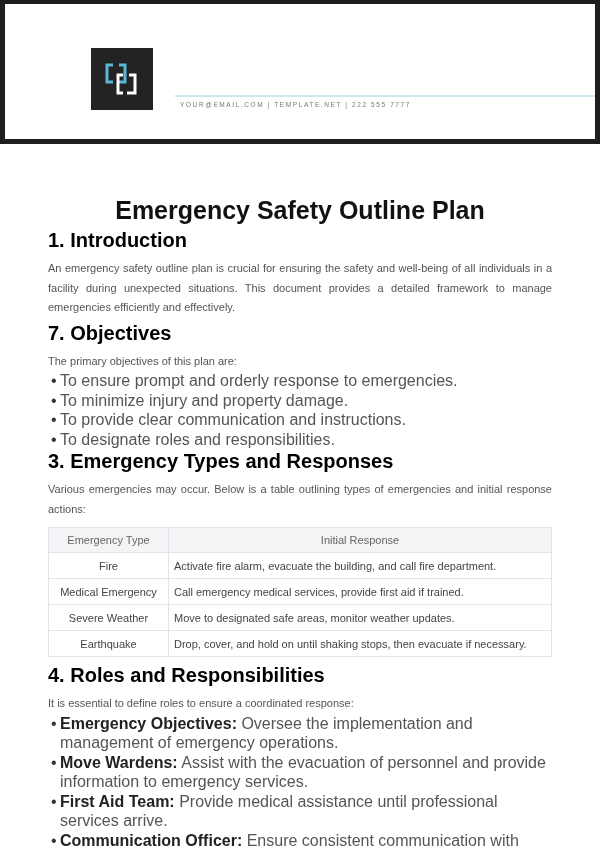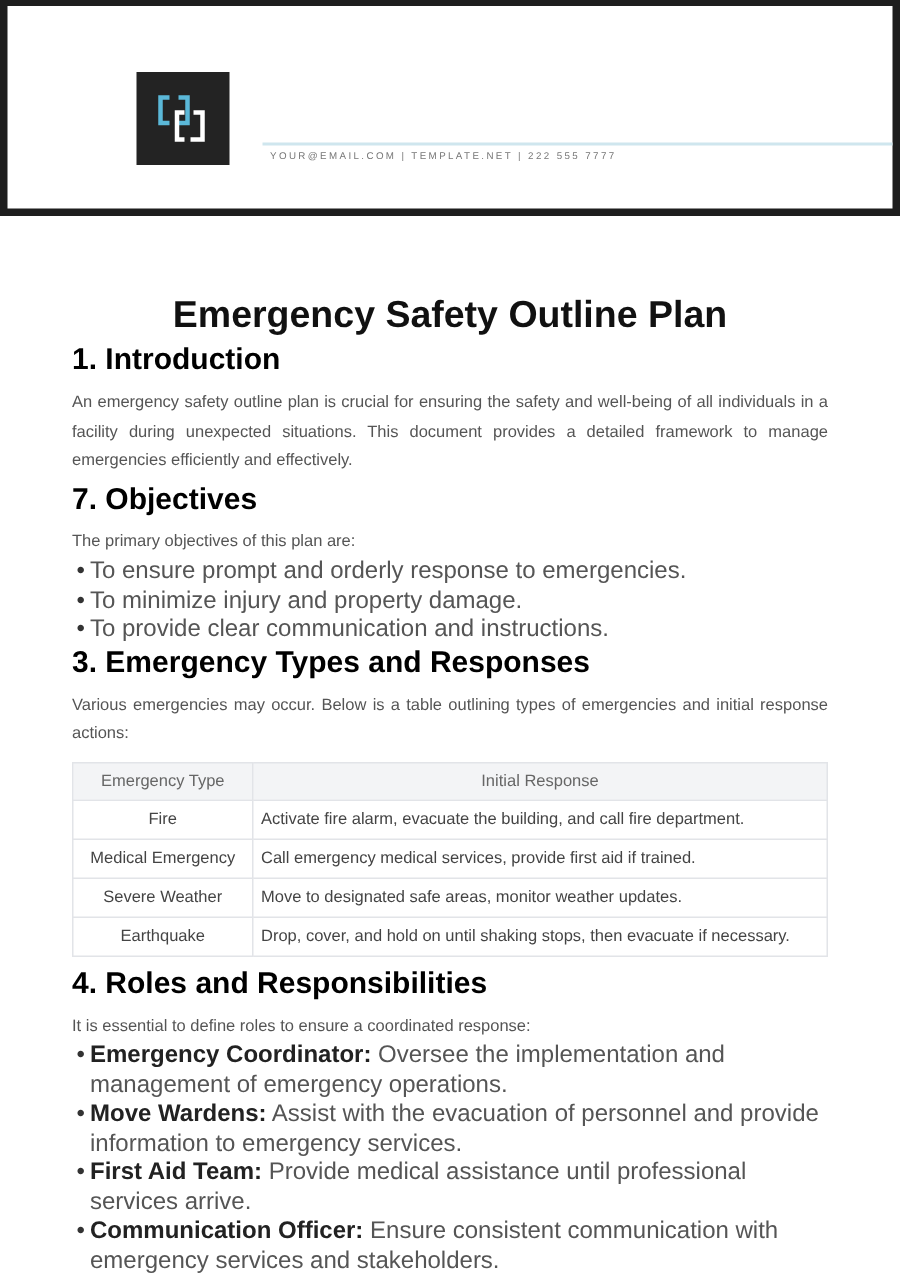--- a/index.html
+++ b/index.html
@@ -77,20 +77,21 @@
     <p class="body">An emergency safety outline plan is crucial for ensuring the safety and well-being of all individuals in a facility during unexpected situations. This document provides a detailed framework to manage emergencies efficiently and effectively.</p>
   </section>
 
   <section>
     <h2>7. Objectives</h2>
     <p class="body" style="margin-bottom:0">The primary objectives of this plan are:</p>
     <ul>
       <li>To ensure prompt and orderly response to emergencies.</li>
       <li>To minimize injury and property damage.</li>
       <li>To provide clear communication and instructions.</li>
+      <li>To designate roles and responsibilities.</li>
     </ul>
   </section>
 
   <section>
     <h2>3. Emergency Types and Responses</h2>
     <p class="body">Various emergencies may occur. Below is a table outlining types of emergencies and initial response actions:</p>
     <table class="resp">
       <thead>
         <tr>
           <th>Emergency Type</th>
@@ -115,19 +116,19 @@
           <td>Drop, cover, and hold on until shaking stops, then evacuate if necessary.</td>
         </tr>
       </tbody>
     </table>
   </section>
 
   <section>
     <h2>4. Roles and Responsibilities</h2>
     <p class="body" style="margin-bottom:0">It is essential to define roles to ensure a coordinated response:</p>
     <ul class="roles">
-      <li><b>Emergency Coordinator:</b> <span>Oversee the implementation and management of emergency operations.</span></li>
+      <li><b>Emergency Objectives:</b> <span>Oversee the implementation and management of emergency operations.</span></li>
       <li><b>Move Wardens:</b> <span>Assist with the evacuation of personnel and provide information to emergency services.</span></li>
       <li><b>First Aid Team:</b> <span>Provide medical assistance until professional services arrive.</span></li>
       <li><b>Communication Officer:</b> <span>Ensure consistent communication with emergency services and stakeholders.</span></li>
     </ul>
   </section>
 </div>
 
 </body></html>

